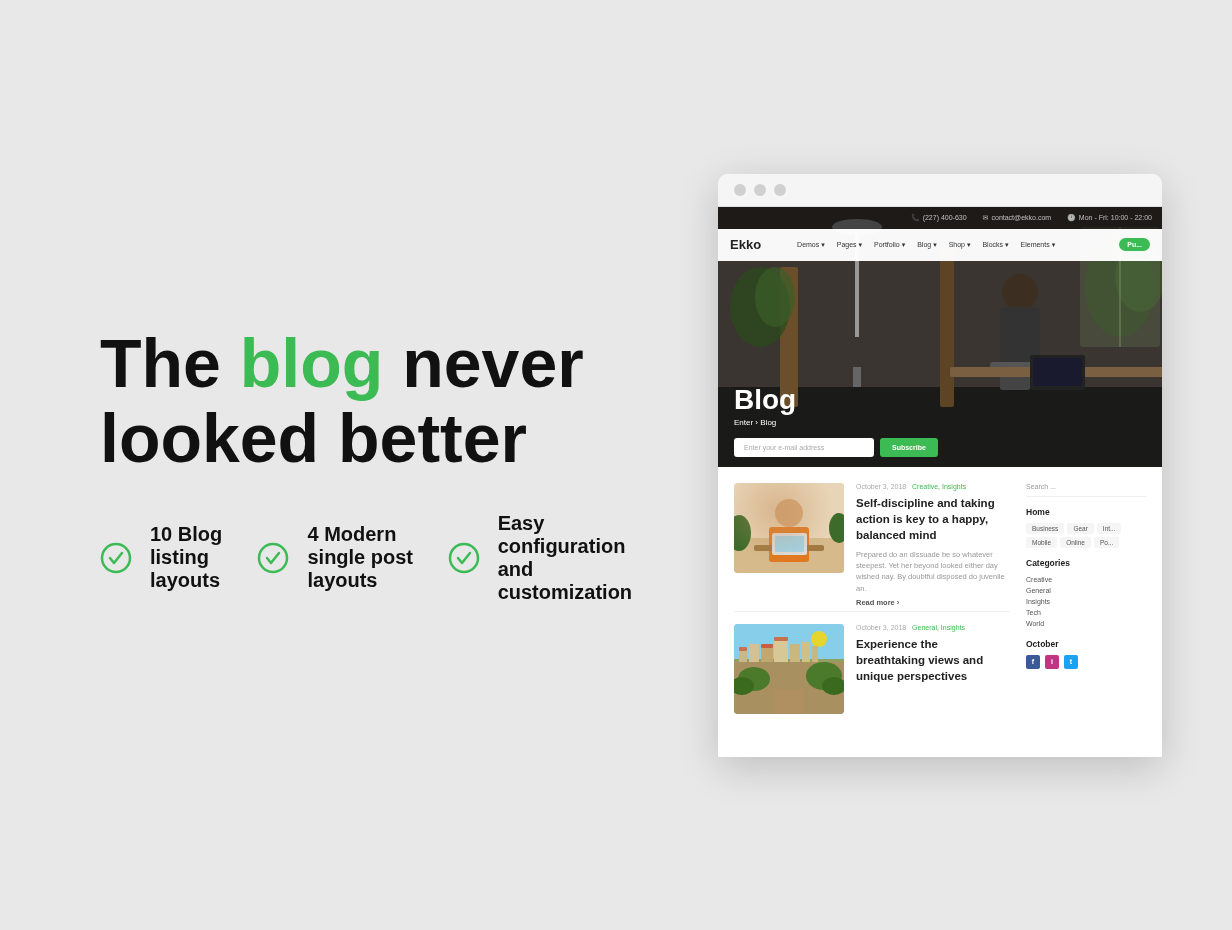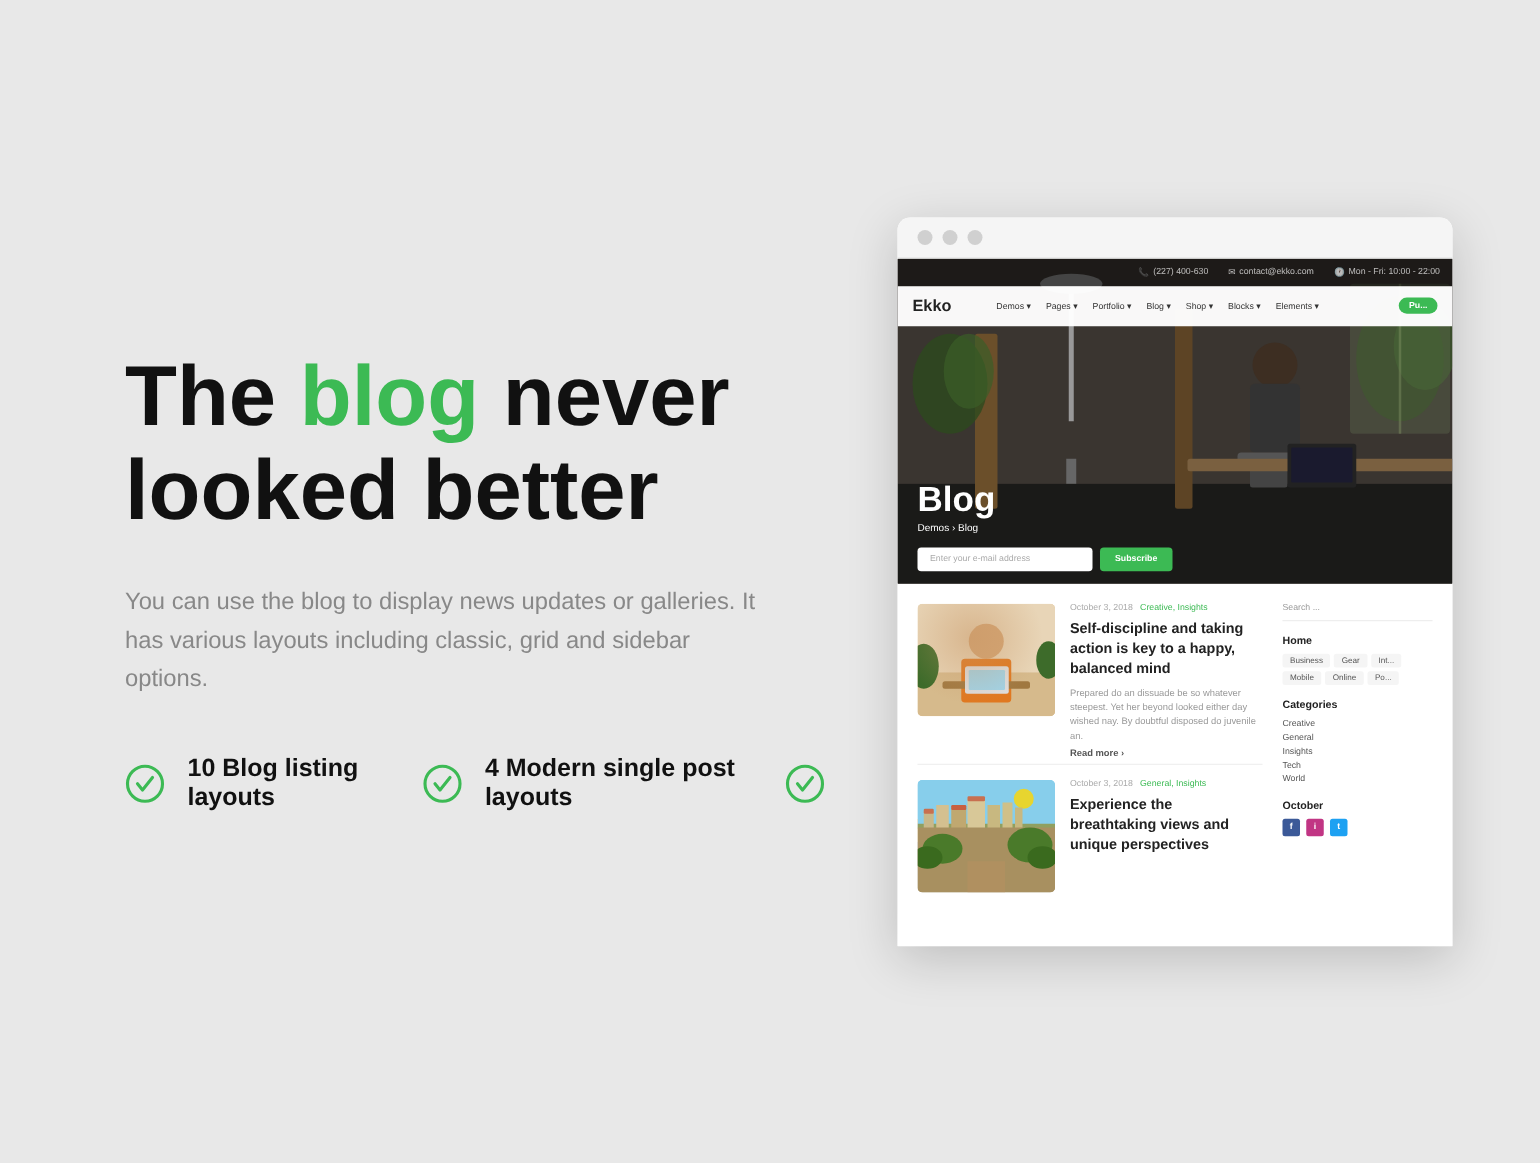--- a/index.html
+++ b/index.html
@@ -389,21 +389,20 @@
   </style>
 </head>
 <body>
 
 <div class="left-panel">
   <h1 class="headline">
     <span>The </span><span class="green">blog</span><span> never</span><br>
     <span>looked better</span>
   </h1>
 
-  <p class="description">You can use the blog to display news updates or galleries. It has various layouts including classic, grid and sidebar options.</p>
 
   <ul class="features-list">
     <li class="feature-item">
       <svg class="check-icon" viewBox="0 0 32 32" fill="none">
         <circle cx="16" cy="16" r="14" stroke="#3cba54" stroke-width="2.5"></circle>
         <polyline points="10,16 14,21 22,11" stroke="#3cba54" stroke-width="2.5" stroke-linecap="round" stroke-linejoin="round"></polyline>
       </svg>
       <span class="feature-text">10 Blog listing layouts</span>
     </li>
     <li class="feature-item">
@@ -411,20 +410,21 @@
         <circle cx="16" cy="16" r="14" stroke="#3cba54" stroke-width="2.5"></circle>
         <polyline points="10,16 14,21 22,11" stroke="#3cba54" stroke-width="2.5" stroke-linecap="round" stroke-linejoin="round"></polyline>
       </svg>
       <span class="feature-text">4 Modern single post layouts</span>
     </li>
     <li class="feature-item">
       <svg class="check-icon" viewBox="0 0 32 32" fill="none">
         <circle cx="16" cy="16" r="14" stroke="#3cba54" stroke-width="2.5"></circle>
         <polyline points="10,16 14,21 22,11" stroke="#3cba54" stroke-width="2.5" stroke-linecap="round" stroke-linejoin="round"></polyline>
       </svg>
+      <span class="feature-text">Easy configuration and customization</span>
     </li>
   </ul>
 </div>
 
 <div class="right-panel">
   <div class="browser-window">
 
     <div class="browser-titlebar">
       <div class="browser-dot" style="background:#d0d0d0;"></div>
       <div class="browser-dot" style="background:#d0d0d0;"></div>
@@ -495,21 +495,21 @@
           <span class="nav-item">Shop ▾</span>
           <span class="nav-item">Blocks ▾</span>
           <span class="nav-item">Elements ▾</span>
         </div>
         <span class="nav-btn">Pu...</span>
       </div>
 
       <div class="blog-title-area">
         <div class="blog-page-title">Blog</div>
         <div class="blog-breadcrumb">
-          <span>Demos</span>
+          <span>Enter</span>
           <span>›</span>
           <span>Blog</span>
         </div>
       </div>
 
       <div class="email-subscribe">
         <div class="email-input">Enter your e-mail address</div>
         <div class="subscribe-btn">Subscribe</div>
       </div>
     </div>

